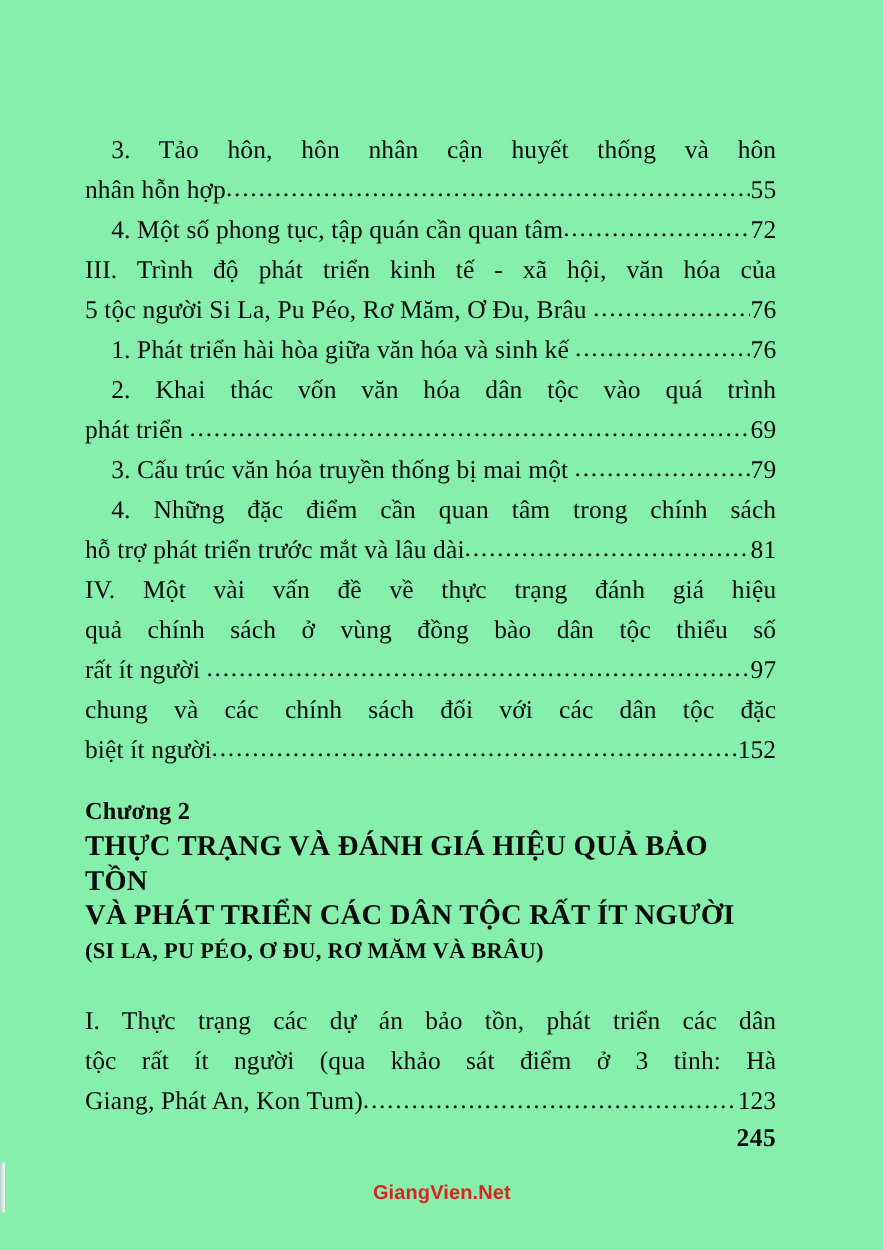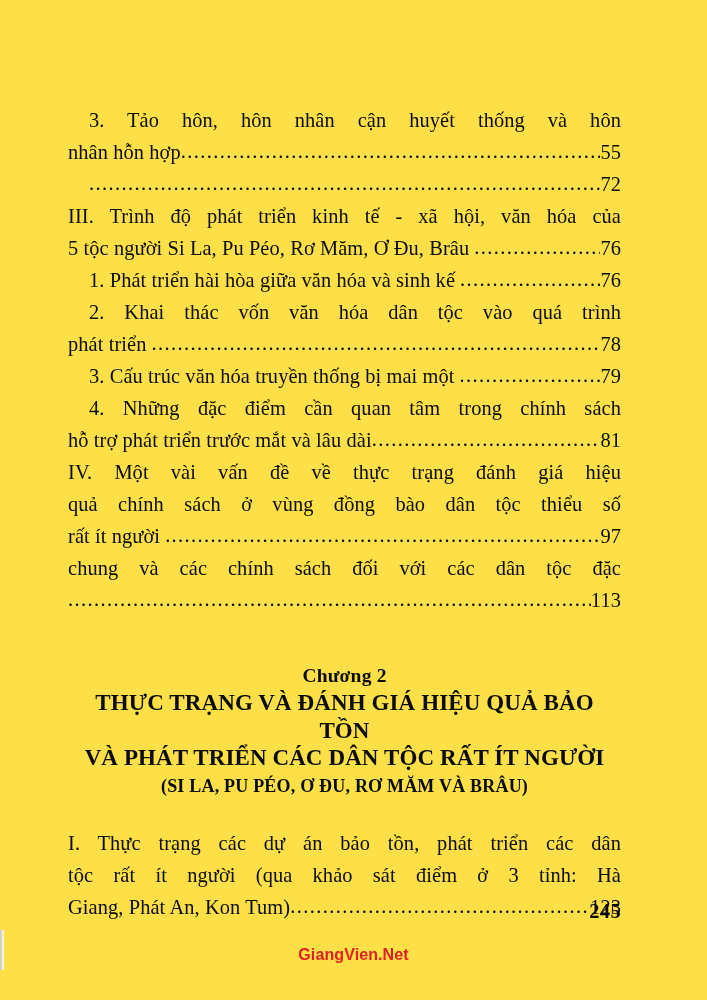--- a/index.html
+++ b/index.html
@@ -14,21 +14,21 @@
     font-family: "Liberation Serif", "DejaVu Serif", serif;
     color: #0b0b0b;
     overflow: hidden;
     position: relative;
   }
 
   
   .page-scan {
     position: absolute;
     inset: 0;
-    background: #fde047;
+    background: #86efac;
   }
   .scan-edge-left {
     position: absolute;
     left: 0;
     top: 930px;
     width: 4px;
     height: 40px;
     background: linear-gradient(90deg, #b9c2cc 0%, #e8ecf0 60%, #ffffff 100%);
     opacity: .85;
   }
@@ -82,22 +82,22 @@
   .toc-line .leader.gapped {
     margin-left: 5px;
   }
   .toc-line .pg {
     flex: 0 0 auto;
     padding-left: 0;
   }
 
   
   .chapter-block {
-    margin-top: 46px;
-    text-align: center;
+    margin-top: 20px;
+    text-align: left;
   }
   .chapter-label {
     font-size: 19.5px;
     font-weight: bold;
     line-height: 27px;
     letter-spacing: .2px;
   }
   .chapter-title-line {
     font-size: 23px;
     font-weight: bold;
@@ -154,20 +154,21 @@
       <div class="toc-line justify indent">3. Tảo hôn, hôn nhân cận huyết thống và hôn</div>
       <div class="toc-line">
         <span class="txt">nhân hỗn hợp</span>
         <span class="leader"></span>
         <span class="pg">55</span>
       </div>
     </div>
 
     <div class="toc-entry">
       <div class="toc-line indent">
+        <span class="txt">4. Một số phong tục, tập quán cần quan tâm</span>
         <span class="leader"></span>
         <span class="pg">72</span>
       </div>
     </div>
 
     <div class="toc-entry">
       <div class="toc-line justify">III. Trình độ phát triển kinh tế - xã hội, văn hóa của</div>
       <div class="toc-line">
         <span class="txt">5 tộc người Si La, Pu Péo,  Rơ Măm, Ơ Đu, Brâu</span>
         <span class="leader gapped"></span>
@@ -181,21 +182,21 @@
         <span class="leader gapped"></span>
         <span class="pg">76</span>
       </div>
     </div>
 
     <div class="toc-entry">
       <div class="toc-line justify indent">2. Khai thác vốn văn hóa dân tộc vào quá trình</div>
       <div class="toc-line">
         <span class="txt">phát triển</span>
         <span class="leader gapped"></span>
-        <span class="pg">78</span>
+        <span class="pg">69</span>
       </div>
     </div>
 
     <div class="toc-entry">
       <div class="toc-line indent">
         <span class="txt">3. Cấu trúc văn hóa truyền thống bị mai một</span>
         <span class="leader gapped"></span>
         <span class="pg">79</span>
       </div>
     </div>
@@ -215,22 +216,23 @@
       <div class="toc-line">
         <span class="txt">rất ít người</span>
         <span class="leader gapped"></span>
         <span class="pg">97</span>
       </div>
     </div>
 
     <div class="toc-entry">
       <div class="toc-line justify">chung và các chính sách đối với các dân tộc đặc</div>
       <div class="toc-line">
-        <span class="leader"></span>
-        <span class="pg">113</span>
+        <span class="txt">biệt ít người</span>
+        <span class="leader"></span>
+        <span class="pg">152</span>
       </div>
     </div>
 
     <div class="chapter-block">
       <div class="chapter-label">Chương 2</div>
       <div class="chapter-title-line">THỰC TRẠNG VÀ ĐÁNH GIÁ HIỆU QUẢ BẢO TỒN</div>
       <div class="chapter-title-line">VÀ PHÁT TRIỂN CÁC DÂN TỘC RẤT ÍT NGƯỜI</div>
       <div class="chapter-subtitle">(SI LA, PU PÉO, Ơ ĐU, RƠ MĂM VÀ BRÂU)</div>
     </div>
 

